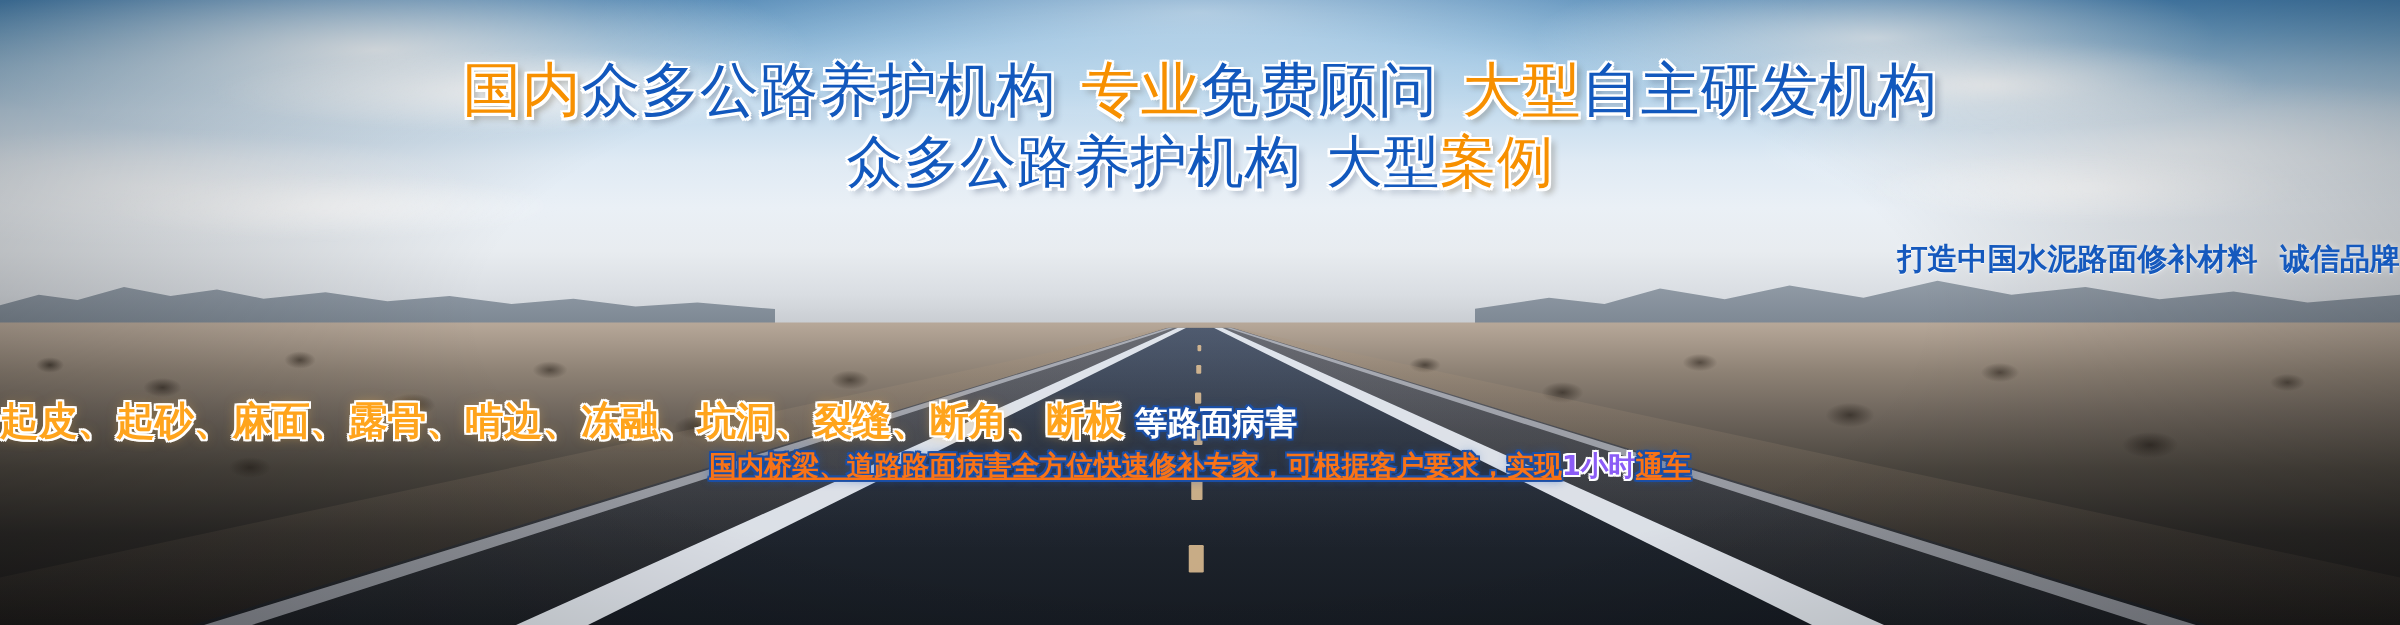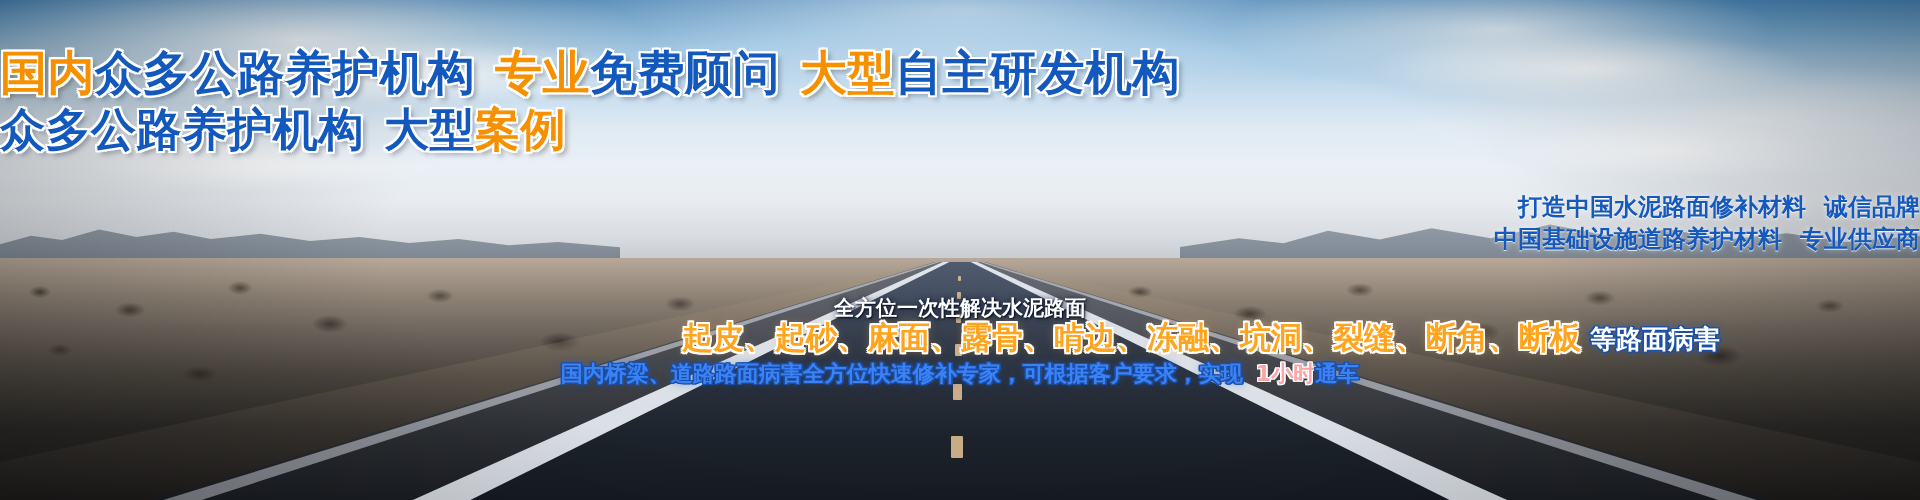--- a/index.html
+++ b/index.html
@@ -165,22 +165,22 @@
   .vignette {
     position:absolute; left:0; top:0; width:1920px; height:500px;
     background:radial-gradient(ellipse 1200px 460px at 960px 250px, rgba(0,0,0,0) 48%, rgba(0,0,0,.30) 100%);
     pointer-events:none;
   }
 
   
   .content { position:absolute; left:0; top:0; width:1920px; height:500px; }
 
   .headline {
-    position:absolute; width:1920px; 
-    font-weight:bold; letter-spacing:.5px; white-space:nowrap;
+    position:absolute; width:1920px; text-align:center;
+    font-weight:normal; letter-spacing:.5px; white-space:nowrap;
   }
   #hl1 { top:44px; font-size:47px; line-height:58px; }
   #hl2 { top:102px; font-size:45px; line-height:56px; }
 
   .hl-blue {
     color:#1258bd;
     text-shadow:
       -2px -2px 0 #ffffff,  2px -2px 0 #ffffff,
       -2px  2px 0 #ffffff,  2px  2px 0 #ffffff,
        0px -2px 0 #ffffff,  0px  2px 0 #ffffff,
@@ -208,21 +208,21 @@
   .gapmid { display:inline-block; width:18px; }
 
   .lead {
     position:absolute; width:1920px; text-align:center; white-space:nowrap;
     color:#ffffff; font-weight:bold; font-size:21px; line-height:26px;
     text-shadow:0 0 6px rgba(10,25,60,.95), 1px 1px 2px rgba(0,0,0,.9);
   }
   #lead1 { top:295px; }
 
   .disease {
-    position:absolute; width:1720px; text-align:right; white-space:nowrap;
+    position:absolute; width:1720px; text-align:left; white-space:nowrap;
     top:318px; font-weight:bold; font-size:31px; line-height:38px;
   }
   .d-orange {
     color:#ffa41c;
     text-shadow:
       -1.6px -1.6px 0 #ffffff, 1.6px -1.6px 0 #ffffff,
       -1.6px  1.6px 0 #ffffff, 1.6px  1.6px 0 #ffffff,
        0 -1.6px 0 #ffffff, 0 1.6px 0 #ffffff,
       -1.6px 0 0 #ffffff, 1.6px 0 0 #ffffff,
        0 0 9px rgba(255,190,80,.55);
@@ -236,36 +236,36 @@
       -1.4px 0 0 #1b4fa6, 1.4px 0 0 #1b4fa6,
        0 0 8px rgba(30,90,190,.75);
   }
   .d-small { font-size:26px; }
 
   .tagline {
     position:absolute; width:1920px; text-align:center; white-space:nowrap;
     top:360px; font-weight:bold; font-size:22px; line-height:28px;
   }
   .t-white {
-    color:#3b82f6;
+    color:#f97316;
     text-shadow:
       -1.3px -1.3px 0 #1b4fa6, 1.3px -1.3px 0 #1b4fa6,
       -1.3px  1.3px 0 #1b4fa6, 1.3px  1.3px 0 #1b4fa6,
        0 -1.3px 0 #1b4fa6, 0 1.3px 0 #1b4fa6,
       -1.3px 0 0 #1b4fa6, 1.3px 0 0 #1b4fa6,
        0 0 8px rgba(30,90,190,.7);
+    text-decoration: underline;
   }
   .t-red {
-    color:#fca5a5;
+    color:#8b5cf6;
     text-shadow:
       -1.3px -1.3px 0 #ffffff, 1.3px -1.3px 0 #ffffff,
       -1.3px  1.3px 0 #ffffff, 1.3px  1.3px 0 #ffffff,
        0 -1.3px 0 #ffffff, 0 1.3px 0 #ffffff,
       -1.3px 0 0 #ffffff, 1.3px 0 0 #ffffff;
-    padding-left: 13px;
   }
 </style>
 </head>
 <body>
 
 <div id="banner">
 
   <div class="sky"></div>
   <div class="cloudA"></div>
   <div class="cloudB"></div>
@@ -301,25 +301,21 @@
     </div>
 
     <div class="headline" id="hl2">
       <span class="hl-blue">众多公路养护机构</span><span class="gapwide"></span><span class="hl-blue">大型</span><span class="hl-orange">案例</span>
     </div>
 
     <div class="subline" id="sub1">
       <span>打造中国水泥路面修补材料</span><span class="gapmid"></span><span>诚信品牌</span>
     </div>
 
-    <div class="subline" id="sub2">
-      <span>中国基础设施道路养护材料</span><span class="gapmid"></span><span>专业供应商</span>
-    </div>
-
-    <div class="lead" id="lead1">全方位一次性解决水泥路面</div>
+
 
     <div class="disease">
       <span class="d-orange">起皮、</span><span class="d-orange">起砂、</span><span class="d-orange">麻面、</span><span class="d-orange">露骨、</span><span class="d-orange">啃边、</span><span class="d-orange">冻融、</span><span class="d-orange">坑洞、</span><span class="d-orange">裂缝、</span><span class="d-orange">断角、</span><span class="d-orange">断板</span><span class="d-white d-small"> 等路面病害</span>
     </div>
 
     <div class="tagline">
       <span class="t-white">国内桥梁、道路路面病害全方位快速修补专家，可根据客户要求，实现</span><span class="t-red">1小时</span><span class="t-white">通车</span>
     </div>
 
   </div>

